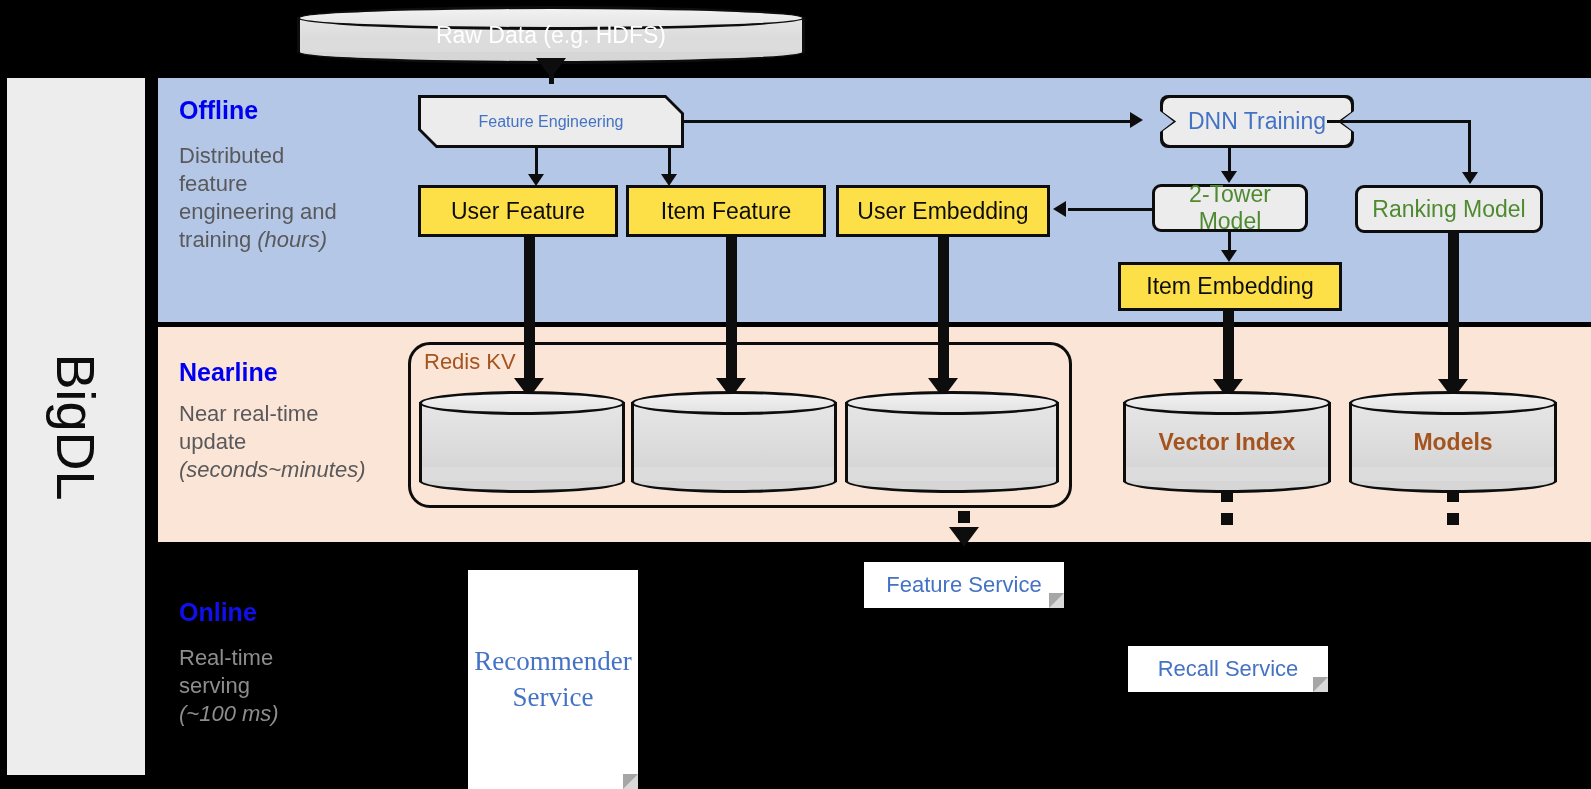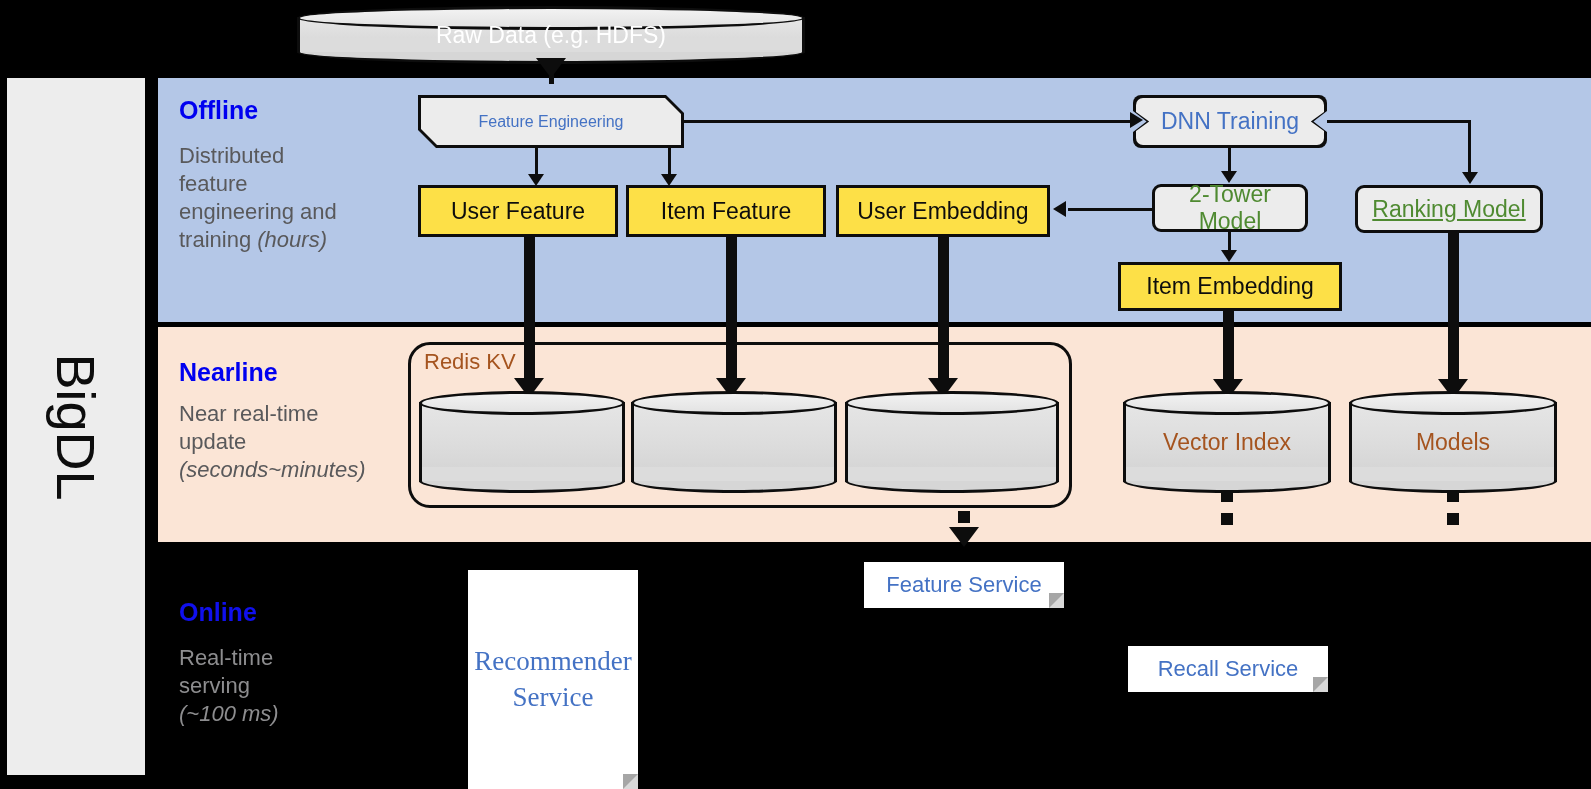--- a/index.html
+++ b/index.html
@@ -119,21 +119,21 @@
     background:#d6d6d6;
     border:3px solid #0d0d0d;border-radius:50%;box-sizing:border-box;
   }
   .cyl .bot-mask{
     position:absolute;left:3px;right:3px;bottom:12px;height:14px;background:#dcdcdc;
   }
   .cyl .cyl-label{
     position:absolute;inset:0;display:flex;align-items:center;justify-content:center;
     font-size:23px;color:#ffffff;z-index:4;
   }
-  .cyl-label-orange{color:#a5541f !important;}
+  .cyl-label-orange{color:#a5541f !important;font-weight:bold;}
 
   
   #redis-kv{
     left:408px;top:342px;width:664px;height:166px;
     border:3px solid #0d0d0d;border-radius:22px;box-sizing:border-box;
     background:transparent;
   }
   #redis-kv-label{
     left:424px;top:349px;font-size:22px;color:#a5541f;
   }
@@ -222,21 +222,21 @@
 
   <div class="abs" id="feature-engineering" style="left:418px;top:95px;width:266px;height:53px;">
     <div class="fe-shape"></div>
     <div class="fe-inner"></div>
     <div class="fe-text">Feature Engineering</div>
   </div>
 
   <div class="ln thin-h abs" style="left:684px;top:120px;width:452px;"></div>
   <div class="abs" style="left:1130px;top:112px;width:0;height:0;border-top:8px solid transparent;border-bottom:8px solid transparent;border-left:13px solid #0d0d0d;"></div>
 
-  <div class="abs" id="dnn-training" style="left:1133px;top:95px;width:194px;height:53px;">
+  <div class="abs" id="dnn-training" style="left:1160px;top:95px;width:194px;height:53px;">
     <div class="dnn-shape"></div>
     <div class="dnn-inner"></div>
     <div class="dnn-text">DNN Training</div>
   </div>
 
   <div class="ln thin-v abs" style="left:535px;top:148px;height:28px;"></div>
   <div class="arrow-down-thin" style="left:528px;top:174px;"></div>
 
   <div class="ln thin-v abs" style="left:668px;top:148px;height:28px;"></div>
   <div class="arrow-down-thin" style="left:661px;top:174px;"></div>
@@ -257,21 +257,21 @@
   <div class="abs box data-box" style="left:836px;top:185px;width:214px;height:52px;">
     <span>User Embedding</span>
   </div>
   <div class="abs box data-box" style="left:1118px;top:262px;width:224px;height:49px;">
     <span>Item Embedding</span>
   </div>
 
   <div class="abs box proc-box proc-green" style="left:1152px;top:184px;width:156px;height:48px;">
     <span>2-Tower Model</span>
   </div>
-  <div class="abs box proc-box proc-green" style="left:1355px;top:185px;width:188px;height:48px;text-decoration:underline;">
+  <div class="abs box proc-box proc-green" style="left:1355px;top:185px;width:188px;height:48px;">
     <span>Ranking Model</span>
   </div>
 
   <div class="ln thin-h abs" style="left:1068px;top:208px;width:86px;"></div>
   <div class="arrow-left-thin" style="left:1053px;top:201px;"></div>
 
   <div class="ln thin-v abs" style="left:1228px;top:232px;height:22px;"></div>
   <div class="arrow-down-thin" style="left:1221px;top:250px;"></div>
 
   <div class="ln thick-v abs" style="left:524px;top:237px;height:145px;"></div>

